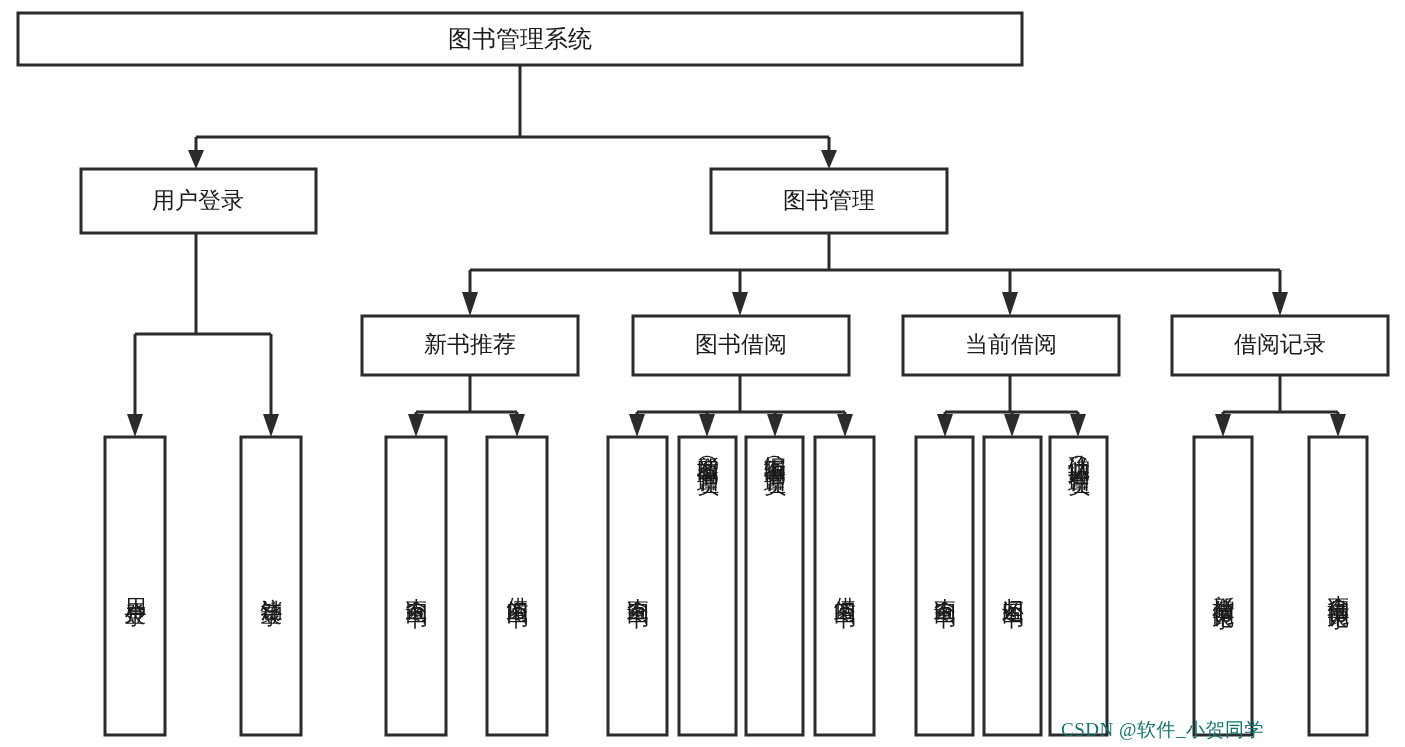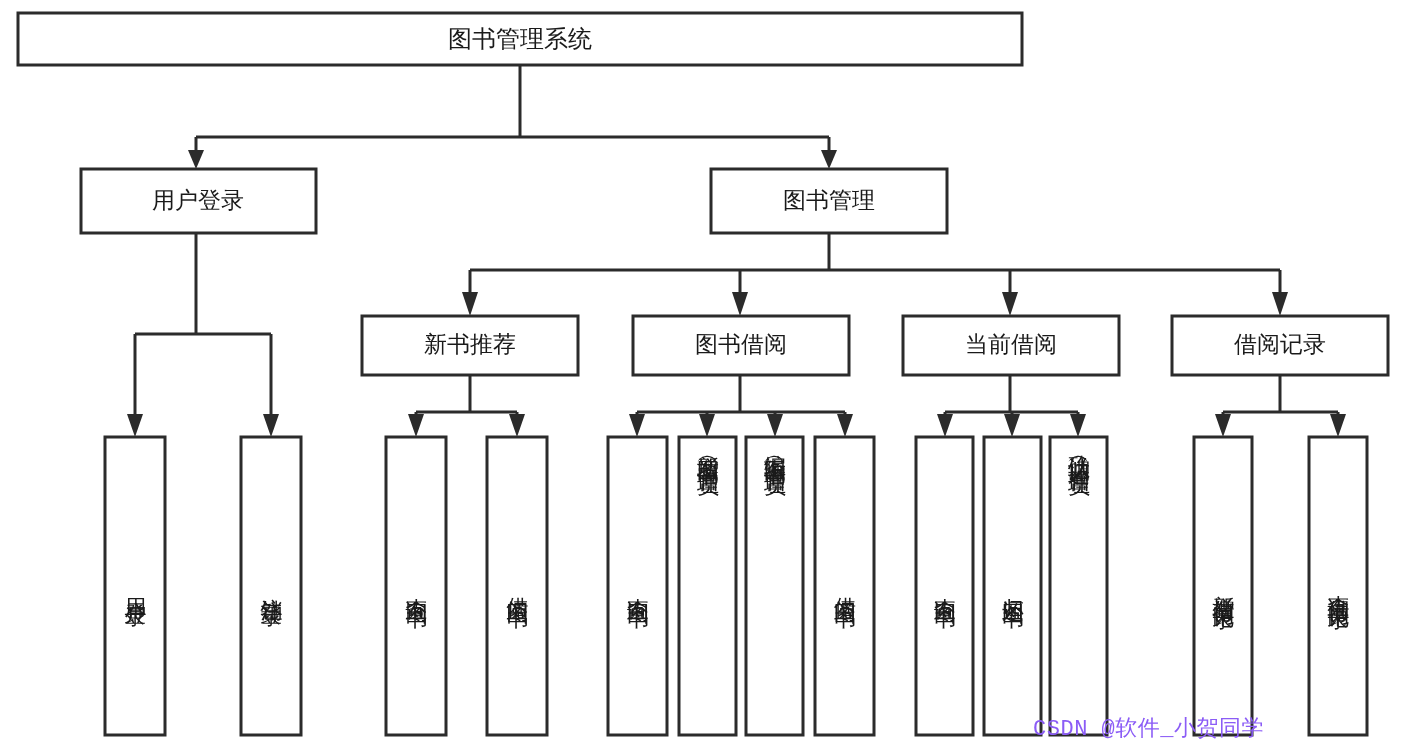--- a/index.html
+++ b/index.html
@@ -71,23 +71,23 @@
     font-size: 22px;
     line-height: 1.04;
     color: #1a1a1a;
     letter-spacing: 3px;
     white-space: nowrap;
   }
   .watermark {
     position: absolute;
     right: 12px;
     bottom: 4px;
-    font-family: Liberation Mono, monospace;
-    font-size: 22px;
-    color: #8b5cf6;
+    font-family: Liberation Serif, serif;
+    font-size: 19px;
+    color: #0f766e;
     letter-spacing: 0.5px;
     white-space: nowrap;
   }
 </style>
 </head>
 <body>
 
 <div id="diagram-root">
 
   <svg class="flow" viewBox="0 0 1405 747">

